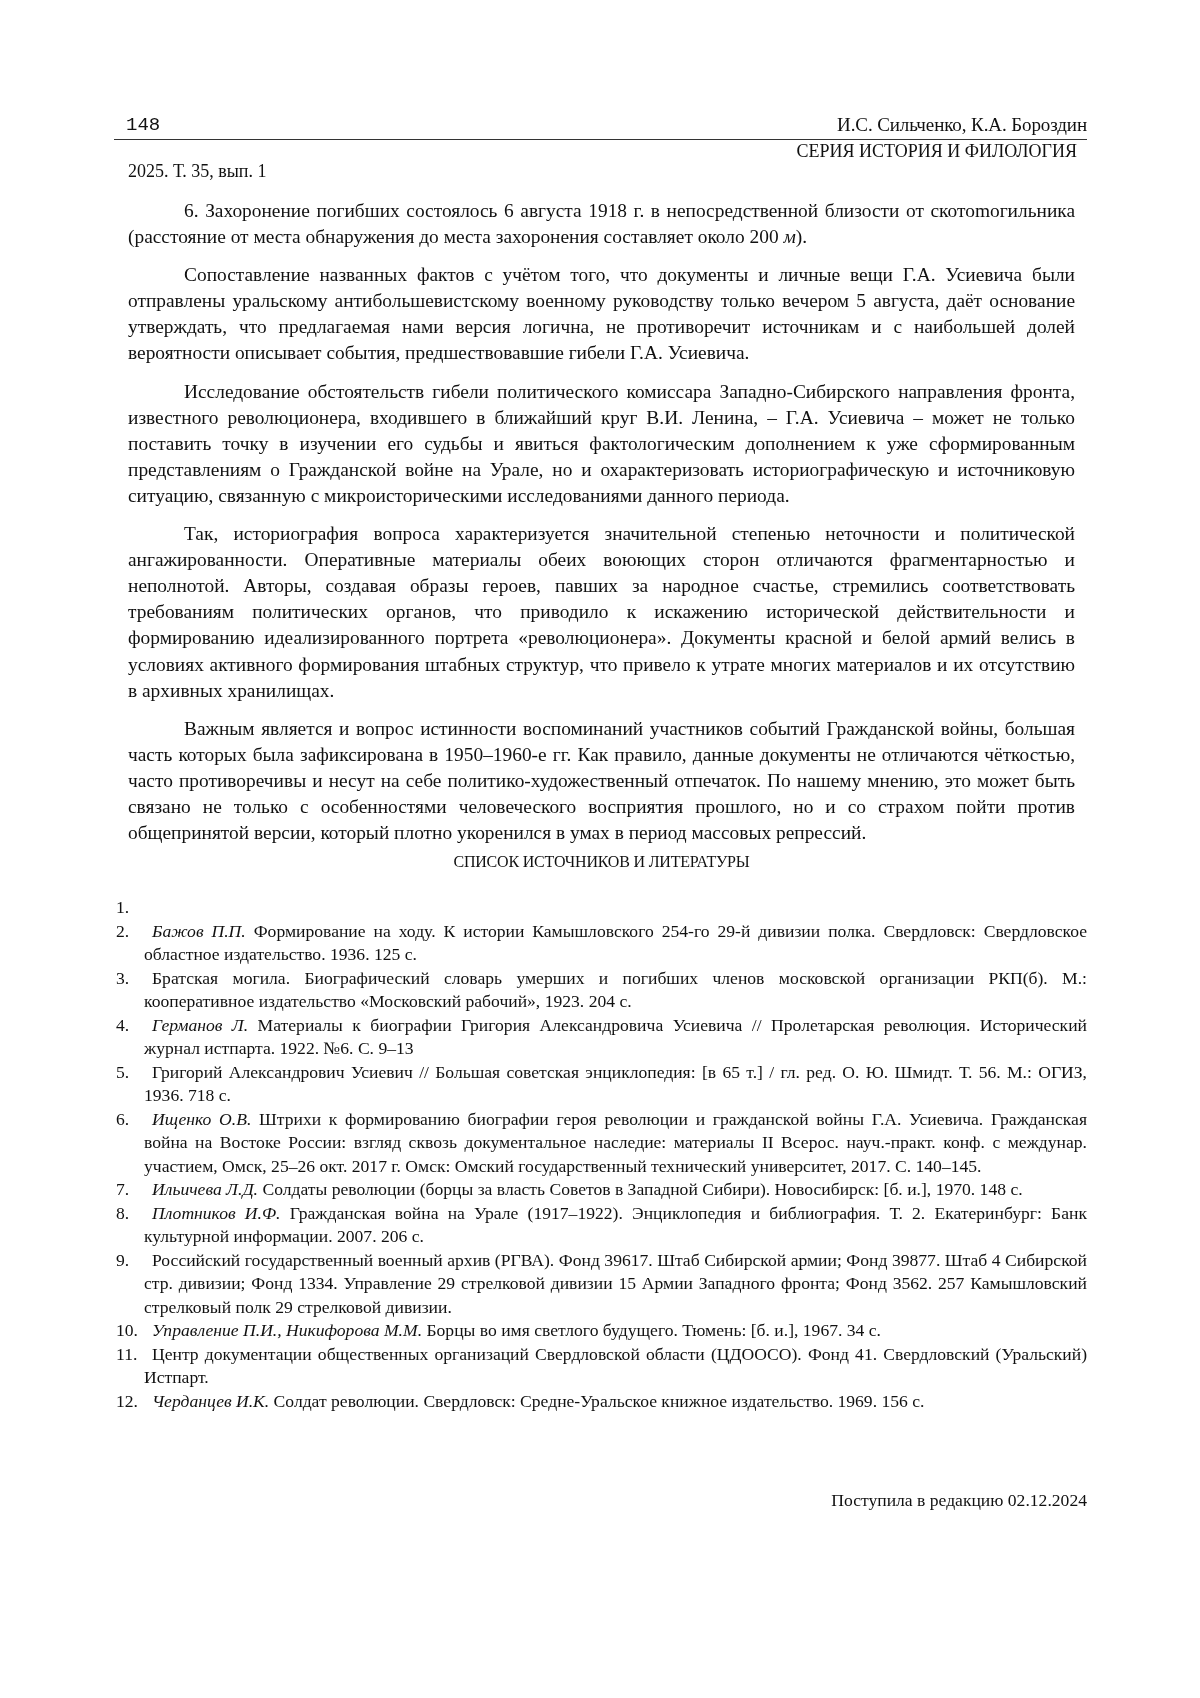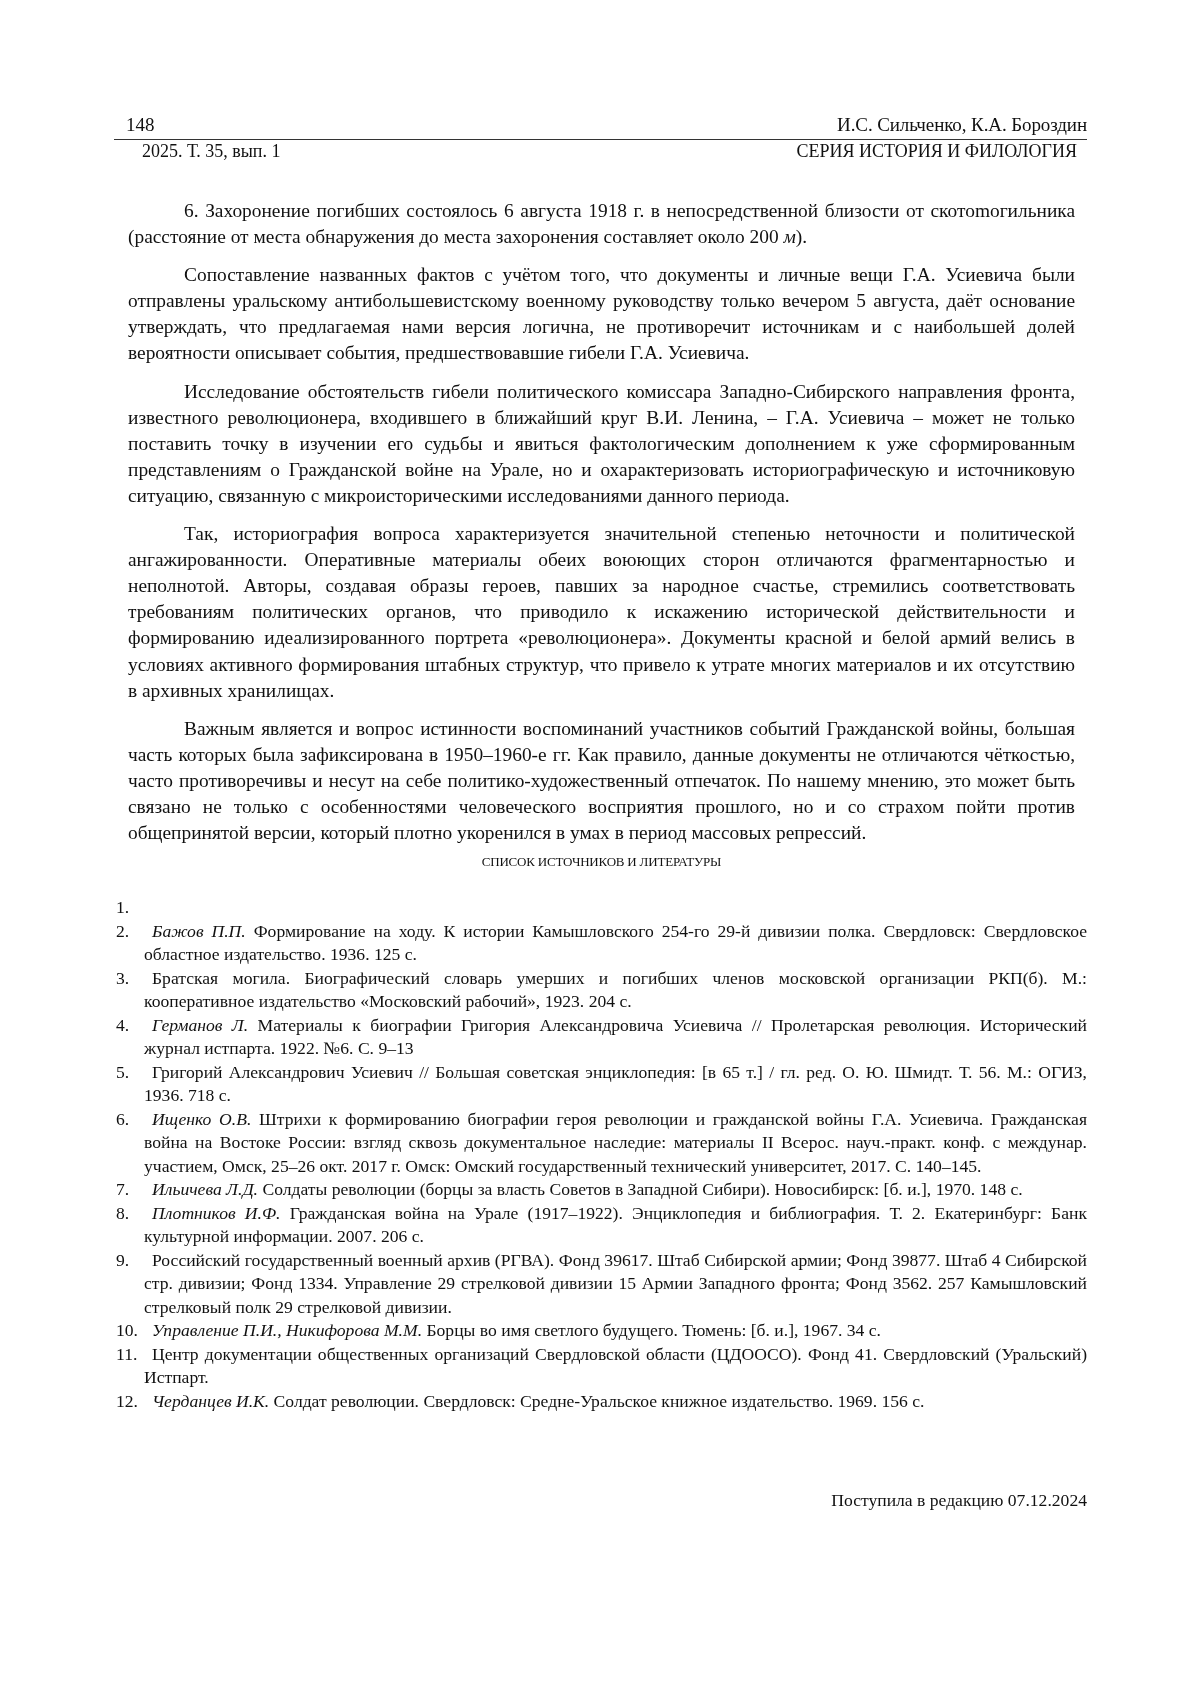--- a/index.html
+++ b/index.html
@@ -27,20 +27,21 @@
       left: 0;
       width: 971px;
       height: 24px;
       font-size: 19px;
       line-height: 24px;
     }
     .running-head .page-num {
       position: absolute;
       left: 10px;
       top: 0;
+      font-family: Liberation Mono, monospace;
     }
     .running-head .authors {
       position: absolute;
       left: 0;
       right: 0;
       text-align: right;
       top: 0;
       letter-spacing: -0.1px;
     }
     .head-rule {
@@ -55,21 +56,22 @@
       position: absolute;
       top: 140px;
       left: 0;
       width: 971px;
       height: 22px;
       font-size: 18px;
       line-height: 22px;
     }
     .sub-head .issue {
       position: absolute;
-      left: 26px;
+      left: 12px;
+      margin-top: 20px;
     }
     .sub-head .series {
       position: absolute;
       right: 10px;
     }
     .body-text {
       position: absolute;
       top: 186px;
       left: 0;
       width: 971px;
@@ -81,21 +83,21 @@
     .body-text p {
       margin: 12px;
       text-indent: 56px;
     }
     .section-title {
       position: absolute;
       top: 850px;
       left: 0;
       width: 971px;
       text-align: center;
-      font-size: 13px;
+      font-size: 16px;
       line-height: 24px;
       letter-spacing: -0.2px;
       font-family: Liberation Serif, serif;
     }
     .refs {
       position: absolute;
       top: 896px;
       left: 0;
       width: 971px;
       font-size: 17.6px;
@@ -161,15 +163,15 @@
     <li><span class="num">5.</span><span class="auth"></span><span>Григорий Александрович Усиевич // Большая советская энциклопедия: [в 65 т.] / гл. ред. О. Ю. Шмидт. Т. 56. М.: ОГИЗ, 1936. 718 с.</span></li>
     <li><span class="num">6.</span><span class="auth">Ищенко О.В.</span><span> Штрихи к формированию биографии героя революции и гражданской войны Г.А. Усиевича. Гражданская война на Востоке России: взгляд сквозь документальное наследие: материалы II Всерос. науч.-практ. конф. с междунар. участием, Омск, 25–26 окт. 2017 г. Омск: Омский государственный технический университет, 2017. С. 140–145.</span></li>
     <li><span class="num">7.</span><span class="auth">Ильичева Л.Д.</span><span> Солдаты революции (борцы за власть Советов в Западной Сибири). Новосибирск: [б. и.], 1970. 148 с.</span></li>
     <li><span class="num">8.</span><span class="auth">Плотников И.Ф.</span><span> Гражданская война на Урале (1917–1922). Энциклопедия и библиография. Т. 2. Екатерин­бург: Банк культурной информации. 2007. 206 с.</span></li>
     <li><span class="num">9.</span><span class="auth"></span><span>Российский государственный военный архив (РГВА). Фонд 39617. Штаб Сибирской армии; Фонд 39877. Штаб 4 Сибирской стр. дивизии; Фонд 1334. Управление 29 стрелковой дивизии 15 Армии Западного фрон­та; Фонд 3562. 257 Камышловский стрелковый полк 29 стрелковой дивизии.</span></li>
     <li><span class="num">10.</span><span class="auth">Управление П.И., Никифорова М.М.</span><span> Борцы во имя светлого будущего. Тюмень: [б. и.], 1967. 34 с.</span></li>
     <li><span class="num">11.</span><span class="auth"></span><span>Центр документации общественных организаций Свердловской области (ЦДООСО). Фонд 41. Свердлов­ский (Уральский) Истпарт.</span></li>
     <li><span class="num">12.</span><span class="auth">Черданцев И.К.</span><span> Солдат революции. Свердловск: Средне-Уральское книжное издательство. 1969. 156 с.</span></li>
   </ol>
 
-  <div class="received">Поступила в редакцию 07.12.2024</div>
+  <div class="received">Поступила в редакцию 02.12.2024</div>
 
 </div>
 
 </body></html>

